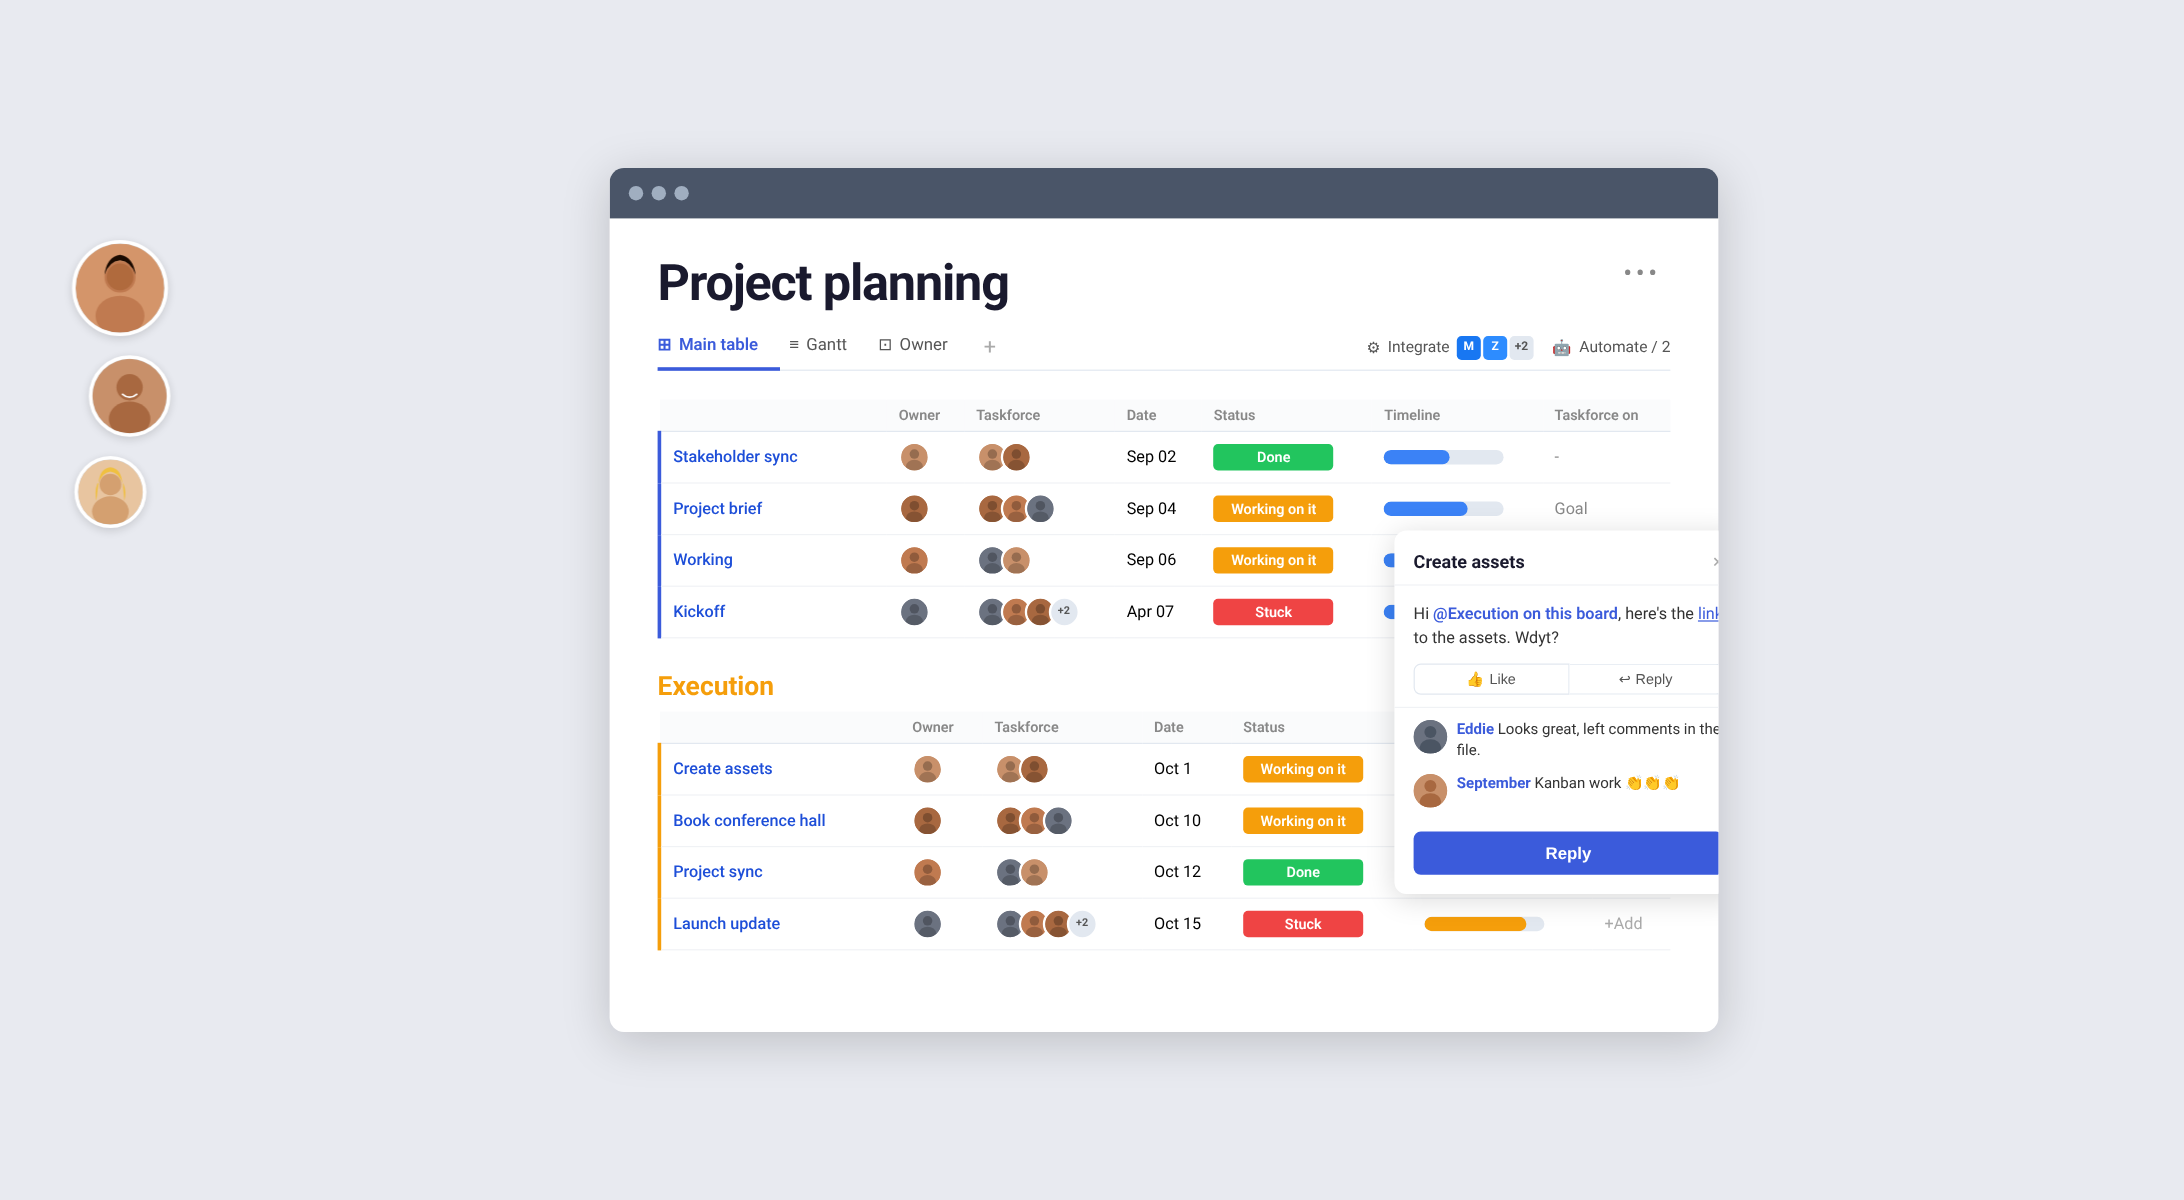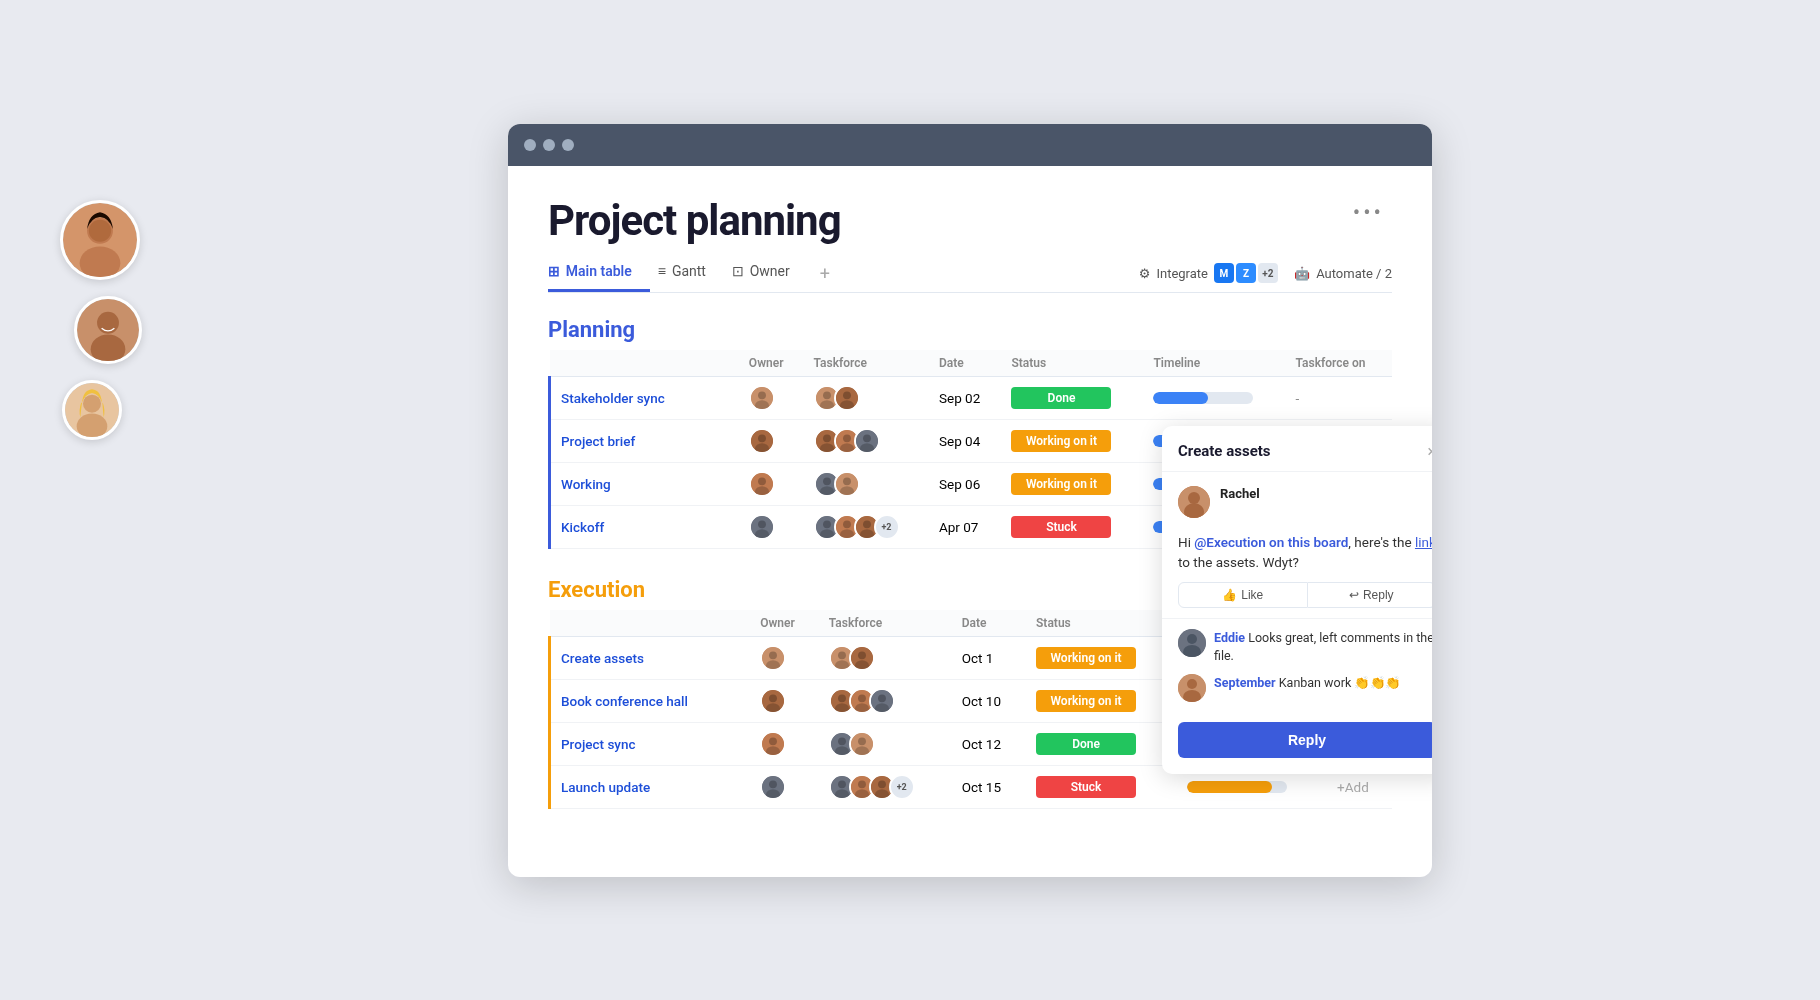--- a/index.html
+++ b/index.html
@@ -388,21 +388,20 @@
             </div>
           </div>
           <div class="tab-action">
             <span>🤖</span>
             <span>Automate / 2</span>
           </div>
         </div>
       </div>
 
       <div>
-        <div class="section-title section-planning">Planning</div>
         <table class="data-table">
           <thead>
             <tr>
               <th style="min-width:160px;"></th>
               <th>Owner</th>
               <th>Taskforce</th>
               <th>Date</th>
               <th>Status</th>
               <th>Timeline</th>
               <th>Taskforce on</th>
@@ -780,32 +779,20 @@
       <td class="add-btn">+Add</td>
     </tr>
             </tbody>
         </table>
       </div>
 
       <div class="comment-panel">
         <div class="comment-panel-header">
           <span class="comment-panel-title">Create assets</span>
           <span class="close-btn">×</span>
-        </div>
-        <div style="padding: 14px 16px 0 16px; display:flex; gap:10px; align-items:flex-start;">
-          <div class="comment-mini-avatar" style="width:32px;height:32px;border-radius:50%;background:#c07a50;flex-shrink:0;overflow:hidden;">
-            <svg viewBox="0 0 32 32">
-                <circle cx="16" cy="16" r="16" fill="#c8906a"></circle>
-                <circle cx="16" cy="12" r="6" fill="#a86840"></circle>
-                <ellipse cx="16" cy="26" rx="10" ry="9" fill="#a86840"></ellipse>
-              </svg>
-          </div>
-          <div>
-            <div style="font-size:13px;font-weight:700;color:#222;margin-bottom:4px;">Rachel</div>
-          </div>
         </div>
         <div class="comment-message">
           <span>Hi </span><span class="mention">@Execution on this board</span><span>, here's the </span><span class="link">link</span><span> to the assets. Wdyt?</span>
         </div>
         <div class="comment-actions">
           <button class="comment-action-btn">
             <span>👍</span>
             <span>Like</span>
           </button>
           <button class="comment-action-btn">

